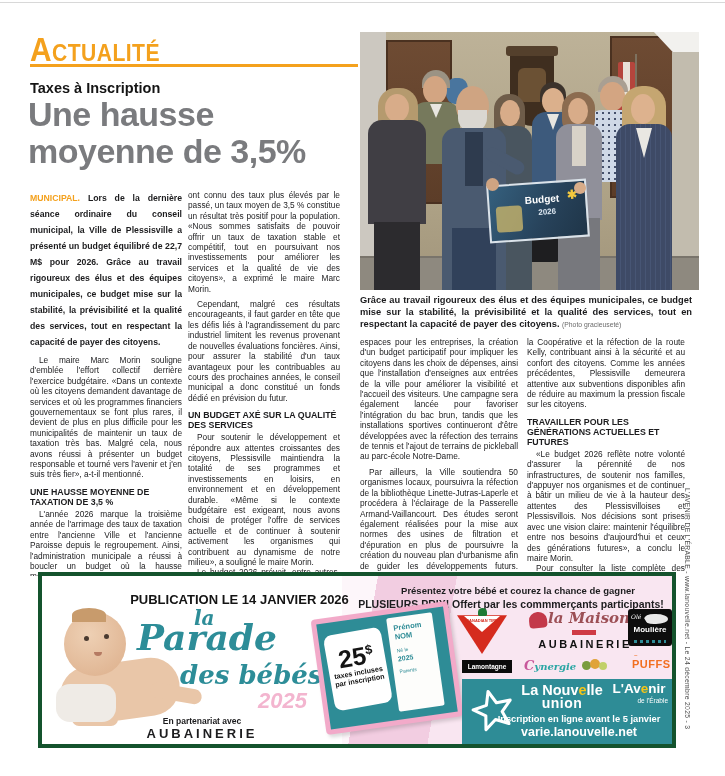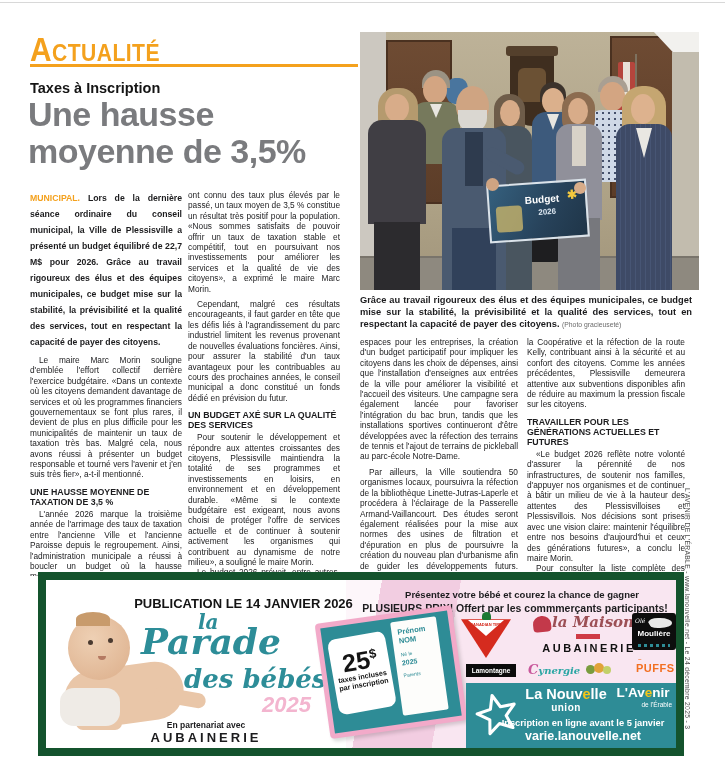--- a/index.html
+++ b/index.html
@@ -48,21 +48,21 @@
       color:#fff;font-weight:bold;}
   .sign .s1{position:absolute;right:26px;top:10px;font-size:10px;}
   .sign .s2{position:absolute;right:30px;top:24px;font-size:8px;color:#d9e4ee;}
   .sign .star{position:absolute;right:8px;top:6px;color:#f3c83e;font-size:12px;}
 
   
   .edge-text{left:684px;top:488px;height:286px;writing-mode:vertical-rl;
       font-size:6.8px;letter-spacing:.3px;color:#4f4f4f;white-space:nowrap;}
 
   
-  .ad{left:38px;top:572px;width:630px;height:168px;border:8px solid #14532d;background:#fff;overflow:hidden;}
+  .ad{left:38px;top:572px;width:630px;height:168px;border:4px solid #14532d;background:#fff;overflow:hidden;}
   .ad .pink{position:absolute;left:300px;top:0;width:330px;height:168px;
       background:linear-gradient(100deg,#fdf6fa 0%,#fdf6fa 10%,#f2cde1 10%,#f2cde1 32%,#f9e6f1 32%);}
   .pub{position:absolute;left:80px;top:16px;width:235px;text-align:center;
       font-size:13px;font-weight:bold;color:#141414;}
   .script{font-family:"DejaVu Serif",serif;font-style:italic;font-weight:bold;color:#2d8d98;}
   .s-la{position:absolute;left:152px;top:30px;font-size:20px;}
   .s-parade{position:absolute;left:95px;top:40px;font-size:36px;}
   .s-des{position:absolute;left:138px;top:84px;font-size:26px;}
   .s-year{position:absolute;left:216px;top:112px;font-size:22px;font-weight:bold;
       font-style:italic;color:#f3b5cf;font-family:"Liberation Sans",sans-serif;}
@@ -117,21 +117,21 @@
       font-size:10px;font-weight:bold;color:#2ba6a4;}
   .cynergie::first-letter{color:#c8579b;font-size:13px;}
   .flower{position:absolute;left:540px;top:83px;width:26px;height:12px;}
   .flower i{position:absolute;border-radius:50%;}
   .puffs{position:absolute;left:590px;top:82px;font-size:11px;font-weight:bold;color:#f26f21;letter-spacing:.5px;}
   .puffs::before{content:"~";position:absolute;left:2px;top:-6px;font-size:6px;}
 
   .banner{position:absolute;left:420px;top:103px;width:210px;height:65px;background:#2e8c96;color:#fff;}
   .banner svg{position:absolute;left:8px;top:8px;transform:rotate(-15deg);}
   .b1{position:absolute;left:56px;top:5px;width:88px;text-align:center;font-weight:bold;font-size:14.5px;line-height:13px;}
-  .b1 .sub{font-size:10px;letter-spacing:.5px;}
+  .b1 .sub{font-size:14px;letter-spacing:.5px;}
   .b2{position:absolute;left:146px;top:4px;width:62px;text-align:center;font-weight:bold;font-size:13.5px;line-height:12px;}
   .b2 .sub{font-size:6.5px;font-weight:normal;display:block;text-align:right;padding-right:2px;}
   .accent{color:#f5c518;}
   .cta1{position:absolute;left:28px;top:35px;width:178px;text-align:center;font-size:9.3px;font-weight:bold;}
   .cta2{position:absolute;left:28px;top:46px;width:178px;text-align:center;font-size:12.5px;font-weight:bold;}
 </style>
 </head>
 <body>
 
 <div class="page">

